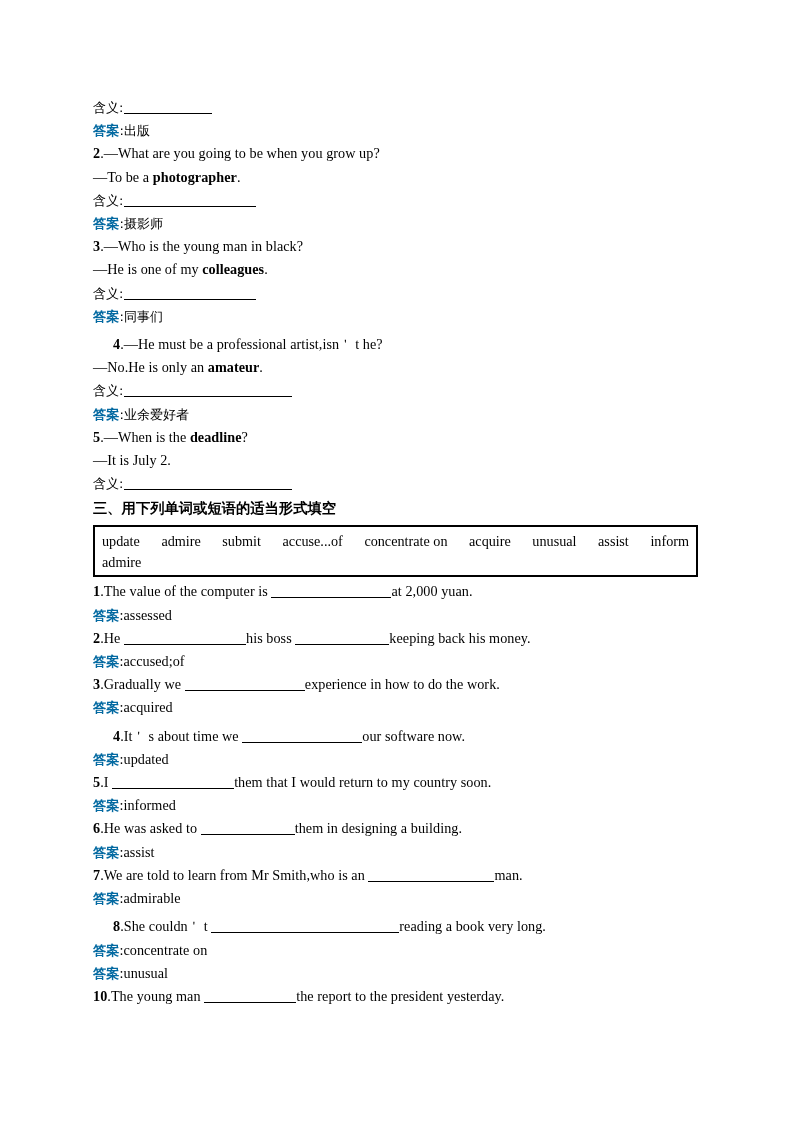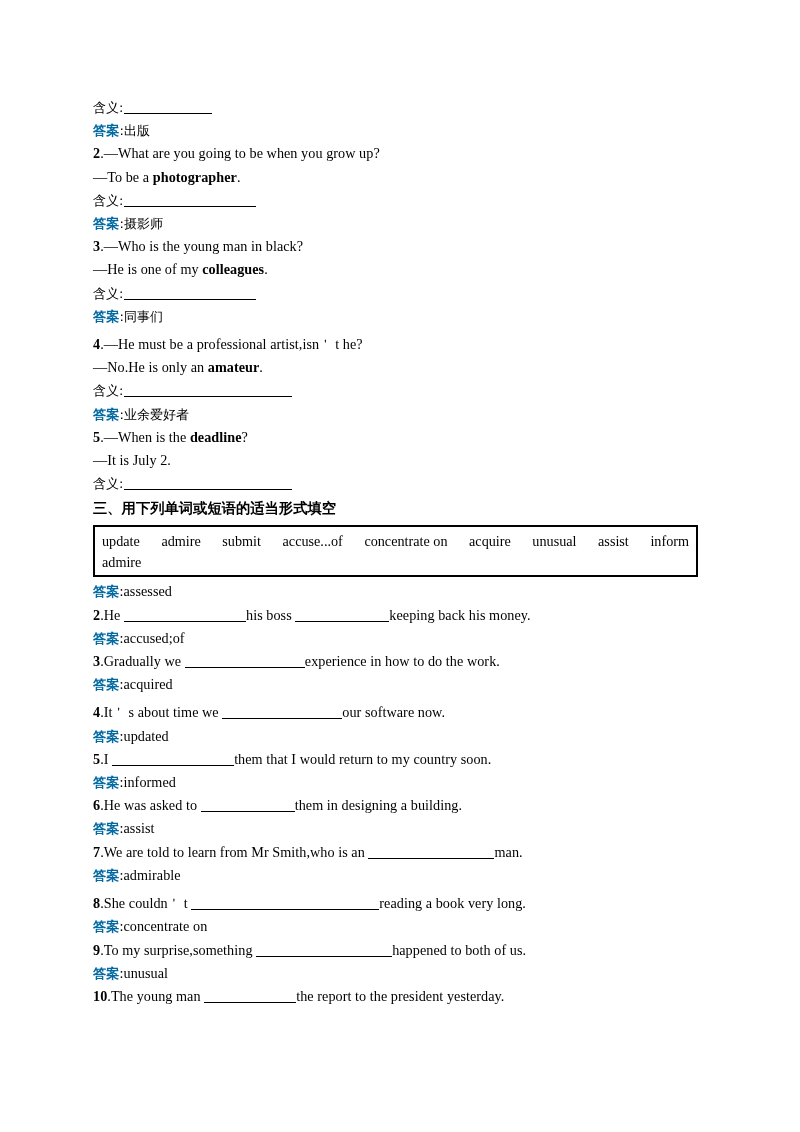--- a/index.html
+++ b/index.html
@@ -76,21 +76,21 @@
     text-align-last: left;
   }
   .wordbox .row {
     display: block;
   }
   .wordbox .wrow1 {
     display: flex;
     justify-content: space-between;
     white-space: nowrap;
   }
-  .gap-before { margin-top: 5px; }
+  .gap-before { margin-top: 5px; margin-left: 20px; }
 </style>
 </head>
 <body>
 
 <div class="page">
 
   <div class="line">
     <span class="cn">含义:</span><span class="blank" style="width:88px"></span>
   </div>
   <div class="line">
@@ -159,20 +159,23 @@
       <span>unusual</span>
       <span>assist</span>
       <span>inform</span>
     </div>
     <div class="row">
       <span>admire</span>
     </div>
   </div>
 
   <div class="line">
+    <span class="num">1</span><span>.The value of the computer is </span><span class="blank" style="width:120px"></span><span>at 2,000 yuan.</span>
+  </div>
+  <div class="line">
     <span class="ans-label">答案</span><span>:</span><span>assessed</span>
   </div>
 
   <div class="line">
     <span class="num">2</span><span>.He </span><span class="blank" style="width:122px"></span><span>his boss </span><span class="blank" style="width:94px"></span><span>keeping back his money.</span>
   </div>
   <div class="line">
     <span class="ans-label">答案</span><span>:</span><span>accused;of</span>
   </div>
 
@@ -212,23 +215,20 @@
   </div>
 
   <div class="line gap-before">
     <span class="num">8</span><span>.She couldn</span><span class="apos">＇</span><span>t </span><span class="blank" style="width:188px"></span><span>reading a book very long.</span>
   </div>
   <div class="line">
     <span class="ans-label">答案</span><span>:</span><span>concentrate on</span>
   </div>
 
   <div class="line">
-    <span class="num">9</span><span>.To my surprise,something </span><span class="blank" style="width:136px"></span><span>happened to both of us.</span>
-  </div>
-  <div class="line">
     <span class="ans-label">答案</span><span>:</span><span>unusual</span>
   </div>
 
   <div class="line">
     <span class="num">10</span><span>.The young man </span><span class="blank" style="width:92px"></span><span>the report to the president yesterday.</span>
   </div>
 
 </div>
 
 </body></html>

